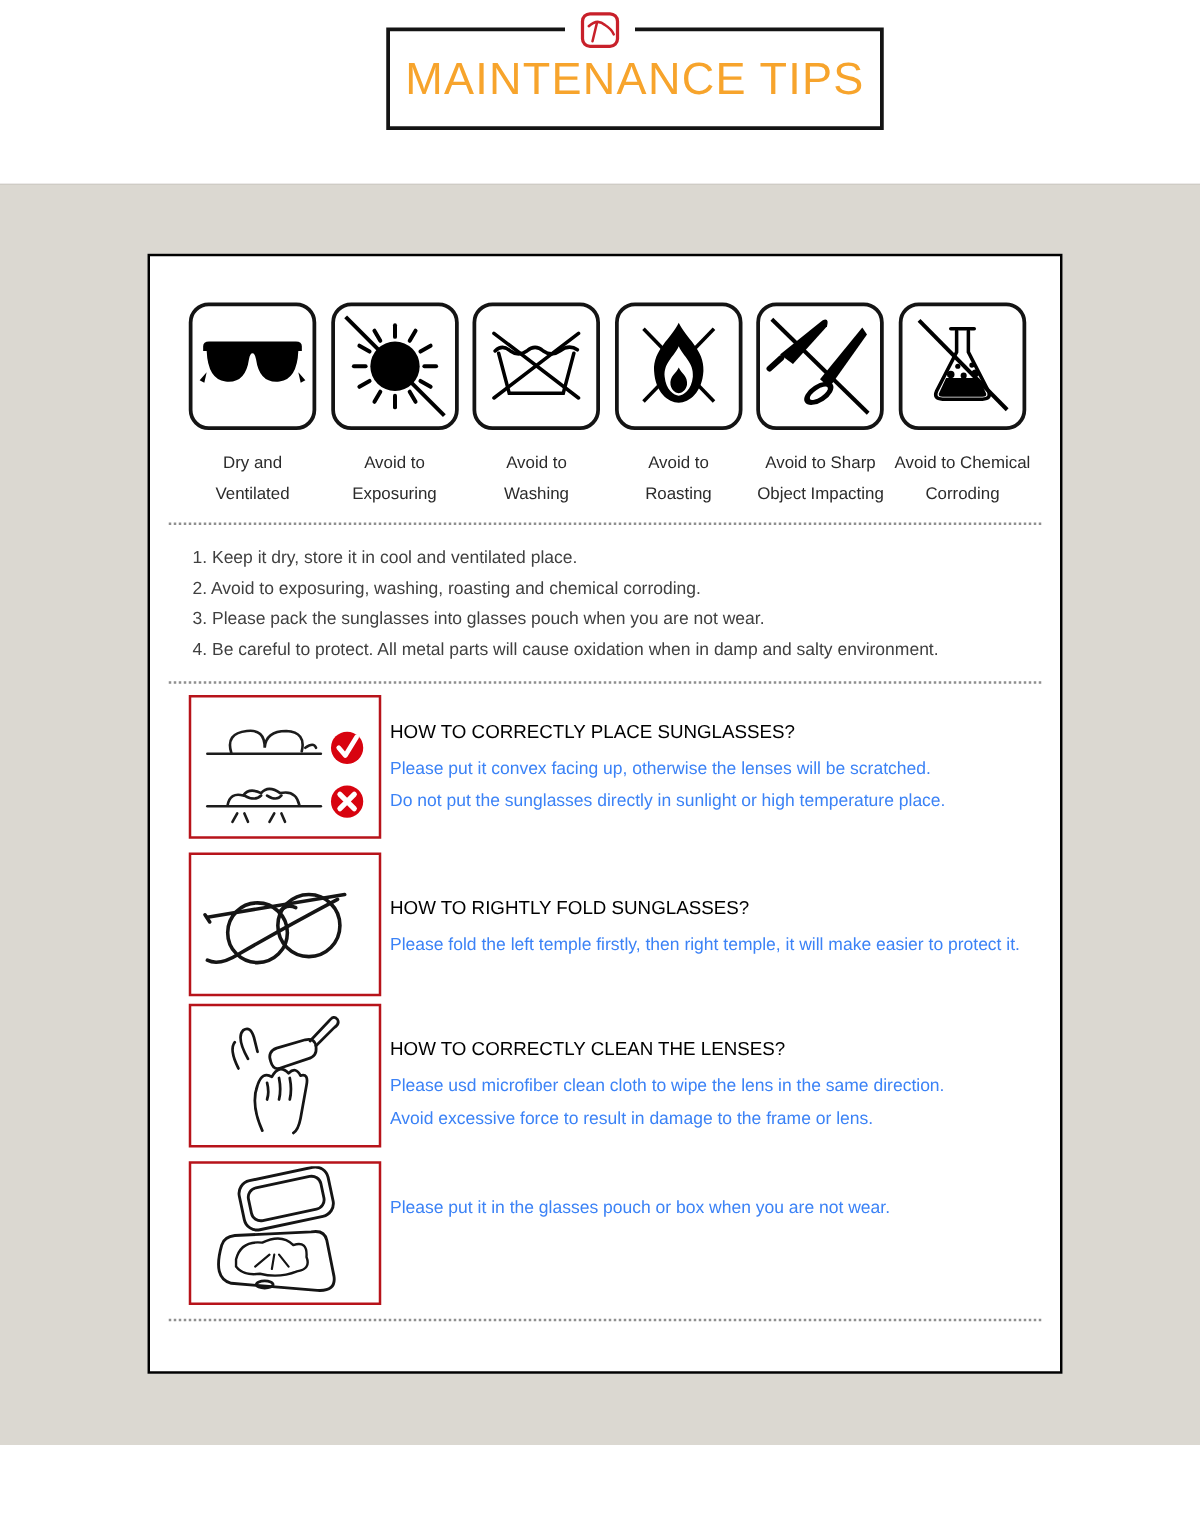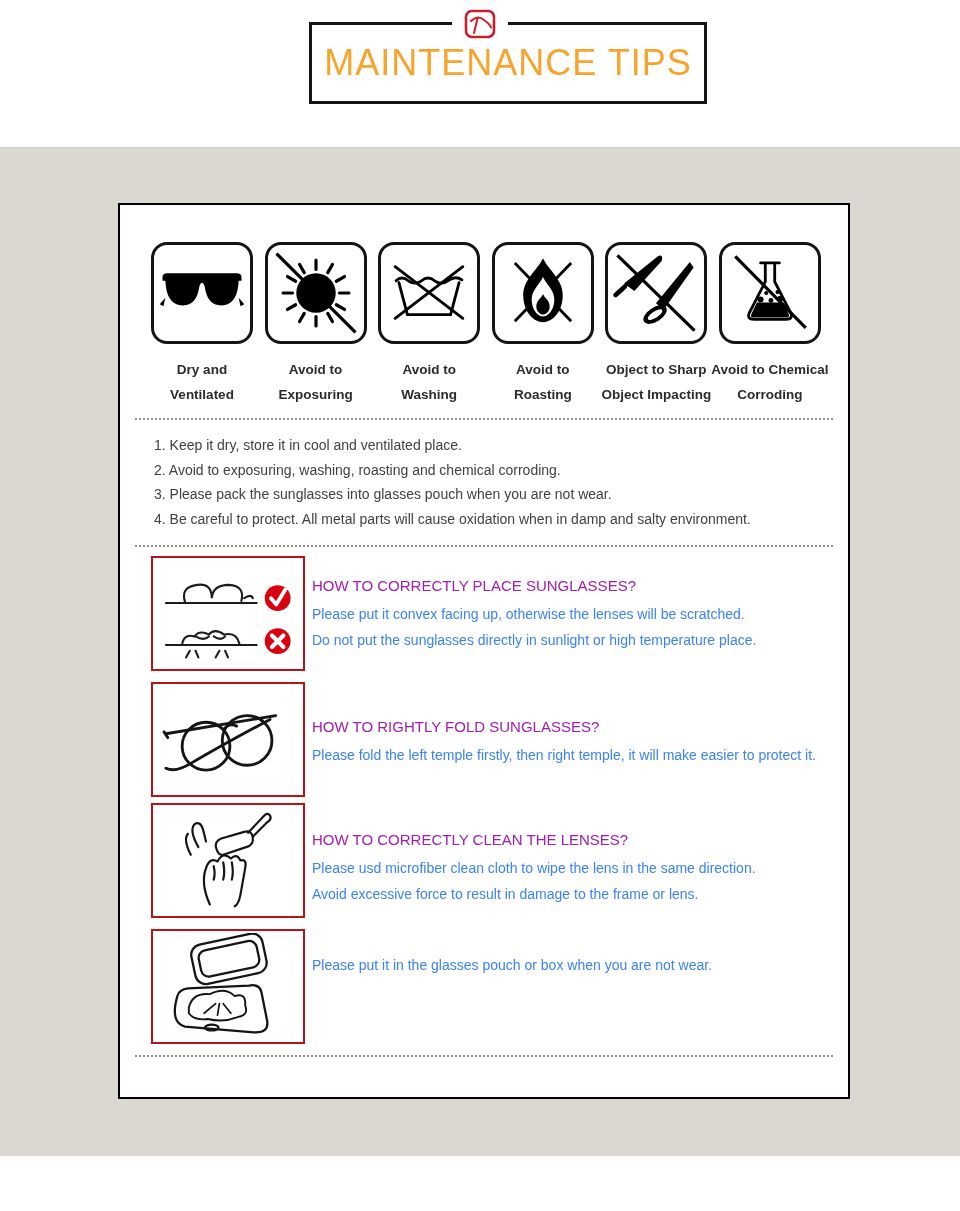--- a/index.html
+++ b/index.html
@@ -12,41 +12,41 @@
              box-sizing:border-box;display:flex;align-items:center;justify-content:center;margin-left:28px;}
   .title{color:#f7a42c;font-size:36px;letter-spacing:1px;white-space:nowrap;}
   .logo-wrap{position:absolute;left:452px;top:4px;width:56px;height:40px;background:#ffffff;
              display:flex;align-items:center;justify-content:center;}
 
   
   .panel{position:absolute;left:118px;top:203px;width:732px;height:896px;background:#ffffff;
          border:2px solid #000;box-sizing:border-box;}
 
   
-  .icon-row{position:absolute;left:30px;top:37px;width:672px;display:flex;justify-content:space-between;font-weight:bold;}
+  .icon-row{position:absolute;left:30px;top:37px;width:672px;display:flex;justify-content:space-between;}
   .care{width:104px;display:flex;flex-direction:column;align-items:center;}
   .care-box{width:102px;height:102px;border:3px solid #141414;border-radius:16px;box-sizing:border-box;
             background:#fff;display:flex;align-items:center;justify-content:center;}
   .care-box svg{width:94px;height:94px;}
   .cap{margin-top:13px;text-align:center;font-size:13.5px;color:#2b2b2b;line-height:25px;white-space:nowrap;}
 
   
   .divider{position:absolute;left:15px;width:698px;height:0;border-top:2px dotted #8f8f8f;}
   .d1{top:213px;} .d2{top:340px;} .d3{top:850px;}
 
   
   .tips{position:absolute;left:34px;top:228px;width:660px;}
   .tip{font-size:14px;color:#404040;line-height:24.6px;}
 
   
   .sec-box{position:absolute;left:31px;width:154px;height:115px;border:2.5px solid #b7131a;
            box-sizing:border-box;background:#fff;display:flex;align-items:center;justify-content:center;}
   .sec-box svg{width:146px;height:107px;}
   .sec-text{position:absolute;left:192px;width:520px;}
-  .sec-head{color:#a21caf;font-size:15px;line-height:18px;margin-bottom:7px;white-space:nowrap;}
+  .sec-head{color:#000000;font-size:15px;line-height:18px;margin-bottom:7px;white-space:nowrap;}
   .sec-line{color:#3b82f6;font-size:14px;line-height:25.5px;white-space:nowrap;}
 </style>
 </head>
 <body>
 
 <div class="page">
   <div class="beige-band"></div>
 
   <div class="title-box">
     <span class="title">MAINTENANCE TIPS</span>
@@ -142,21 +142,21 @@
           <svg viewBox="0 0 100 100">
             <path fill="#000" d="M16 40 L52 11 Q58 8 56 16 L27 48 Z"></path>
             <line x1="17" y1="43" x2="7" y2="52" stroke="#000" stroke-width="5" stroke-linecap="round"></line>
             <path fill="#000" d="M86 17 L90 23 L58 68 L50 61 Z"></path>
             <ellipse cx="49" cy="73" rx="14" ry="7.5" transform="rotate(-33 49 73)" fill="#000"></ellipse>
             <ellipse cx="49" cy="73" rx="9" ry="3.4" transform="rotate(-33 49 73)" fill="#fff"></ellipse>
             <line x1="9" y1="10" x2="91" y2="90" stroke="#000" stroke-width="3.4"></line>
           </svg>
         </div>
         <div class="cap">
-          <div>Object to Sharp</div>
+          <div>Avoid to Sharp</div>
           <div>Object Impacting</div>
         </div>
       </div>
 
       <div class="care">
         <div class="care-box">
           <svg viewBox="0 0 100 100">
             <g fill="none" stroke="#000" stroke-width="3" stroke-linecap="round">
               <path d="M40 18 L60 18"></path>
               <path d="M45 20 L45 38 L28 71 Q25 78 33 78 L67 78 Q75 78 72 71 L55 38 L55 20"></path>

